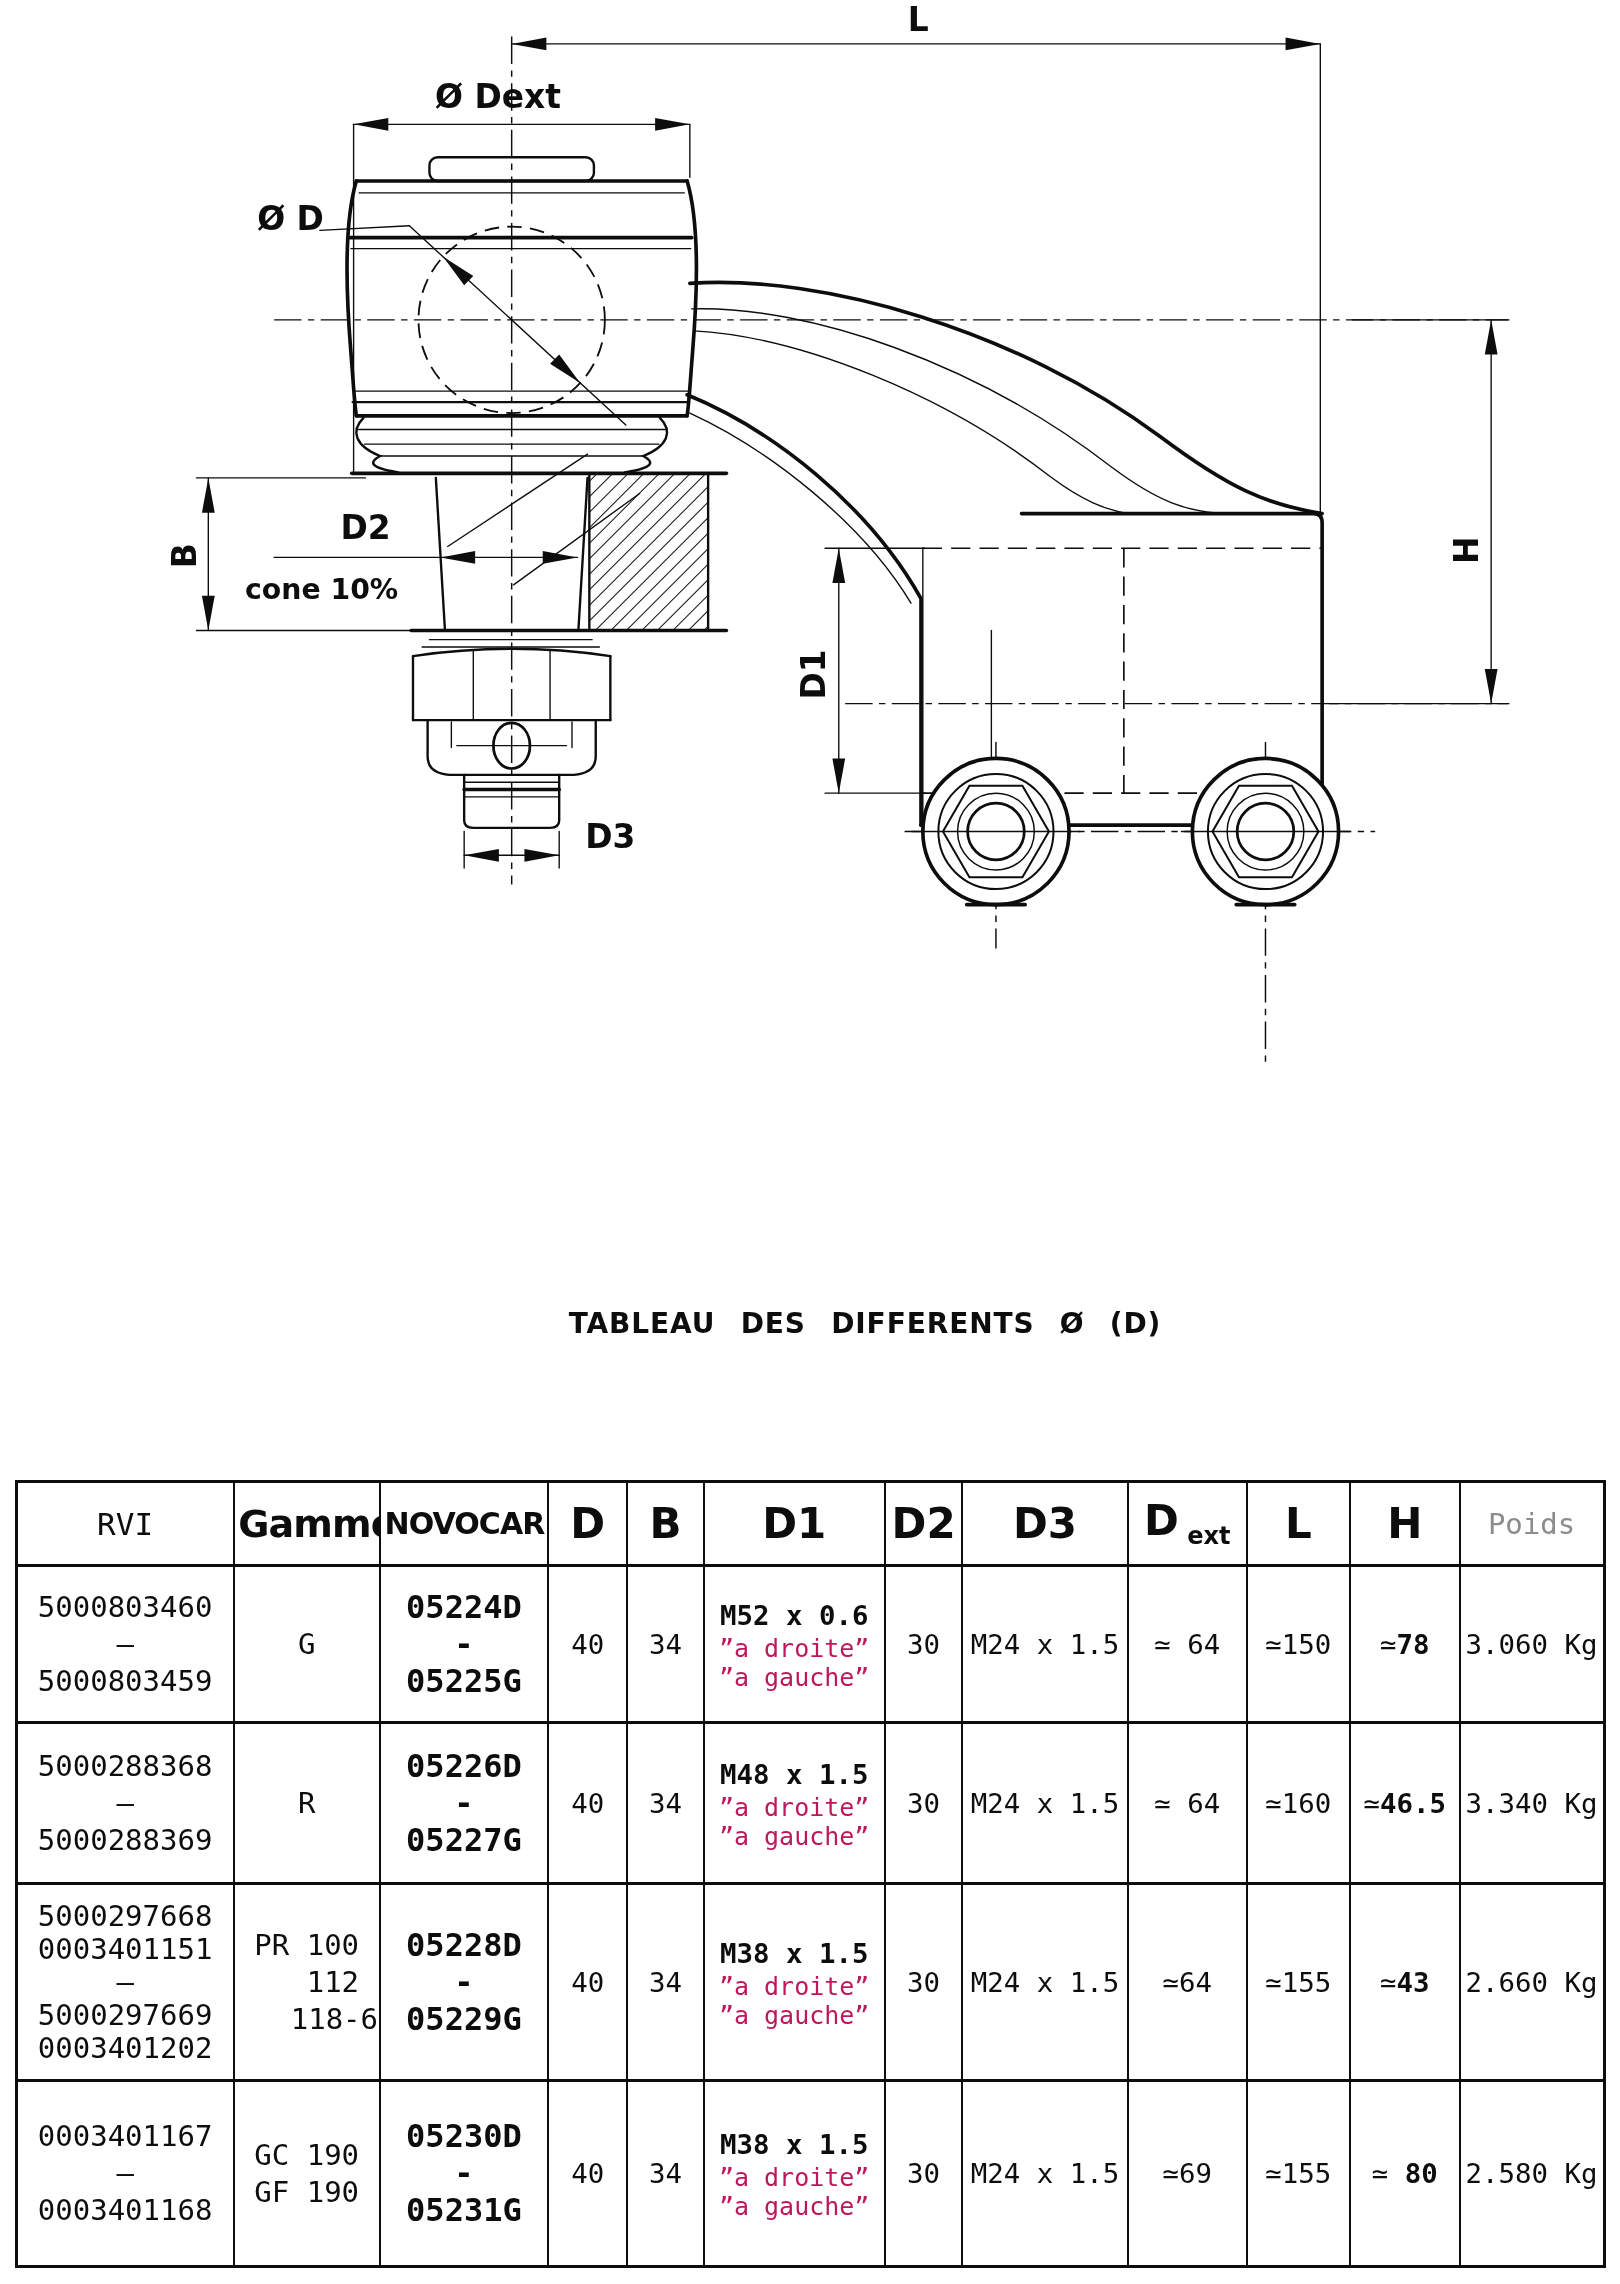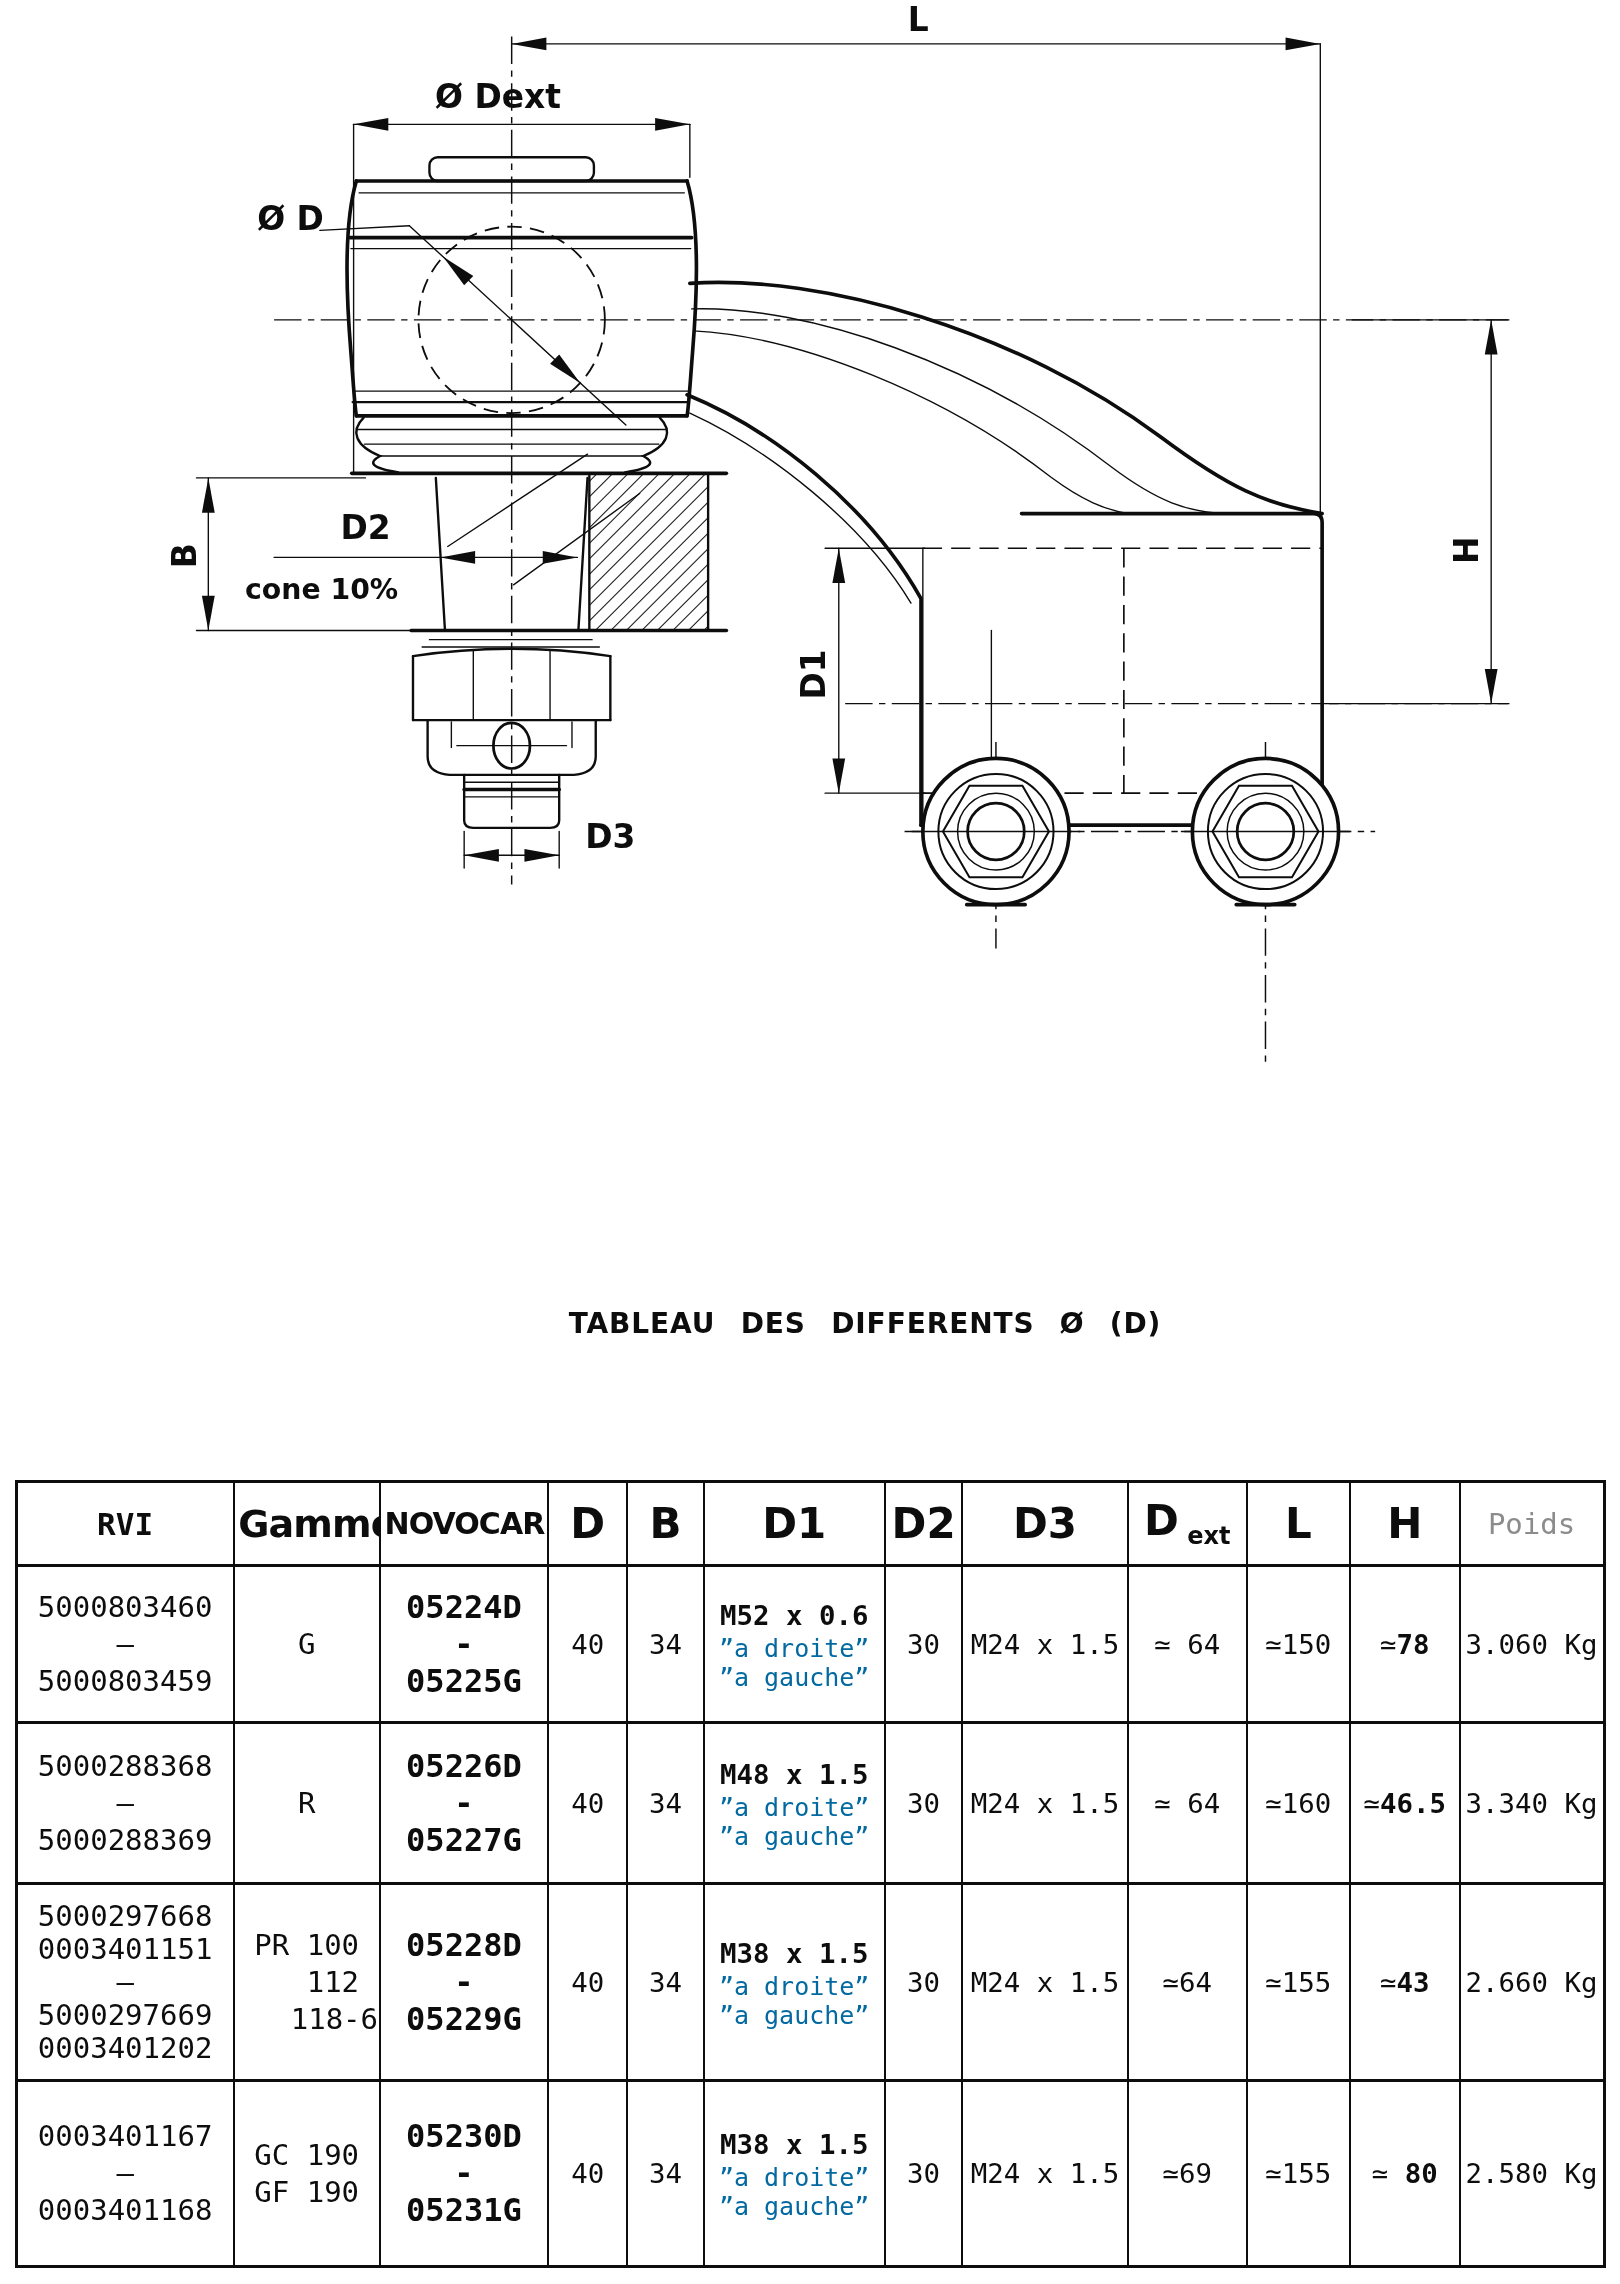--- a/index.html
+++ b/index.html
@@ -33,31 +33,31 @@
     padding:0 3.7px;overflow:hidden;
   }
   #spec-table tr{border-top:3.7px solid #0d0d0d;}
   #spec-table{border:3.7px solid #0d0d0d;}
   #spec-table thead tr{height:84px;}
   #spec-table tbody tr:nth-child(1){height:157px;}
   #spec-table tbody tr:nth-child(2){height:161px;}
   #spec-table tbody tr:nth-child(3){height:197px;}
   #spec-table tbody tr:nth-child(4){height:186px;}
   #spec-table thead tr{border-bottom:3.7px solid #0d0d0d;}
-  .h-rvi{font-family:"DejaVu Sans Mono",monospace;font-weight:bold;font-size:31px;}
+  .h-rvi{font-family:"DejaVu Sans Mono",monospace;font-weight:normal;font-size:31px;}
   .h-gamme{font-weight:bold;font-size:38px;letter-spacing:-0.9px;}
   .h-novocar{font-weight:bold;font-size:30px;letter-spacing:-0.9px;}
   .h-dim{font-weight:bold;font-size:42px;}
   .h-dim sub{font-size:24px;}
   .h-poids{font-size:29px;color:#8c8c8c;font-weight:normal;font-family:"DejaVu Sans Mono",monospace;}
   .ln{font-family:"DejaVu Sans Mono",monospace;font-size:29px;line-height:37px;white-space:pre;}
   .ln-tight{line-height:33px;}
   .nv{font-family:"DejaVu Sans Mono",monospace;font-weight:bold;font-size:32px;line-height:37px;}
   .d1b{font-family:"DejaVu Sans Mono",monospace;font-weight:bold;font-size:27.4px;line-height:37px;}
-  .q{font-family:"DejaVu Sans Mono",monospace;font-size:25px;line-height:29px;color:#0369a1;}
+  .q{font-family:"DejaVu Sans Mono",monospace;font-size:25px;line-height:29px;color:#be185d;}
   .val{font-family:"DejaVu Sans Mono",monospace;font-size:27.4px;}
   .hval b{font-weight:bold;}
 </style>
 </head>
 <body>
 
 <svg id="drawing" width="1620" height="1124" viewBox="0 0 1773 1230">
   <defs>
     <pattern id="hatch" width="12" height="12" patternUnits="userSpaceOnUse" patternTransform="rotate(45)">
       <line x1="0" y1="0" x2="0" y2="12" stroke="#0d0d0d" stroke-width="2.2"></line>

